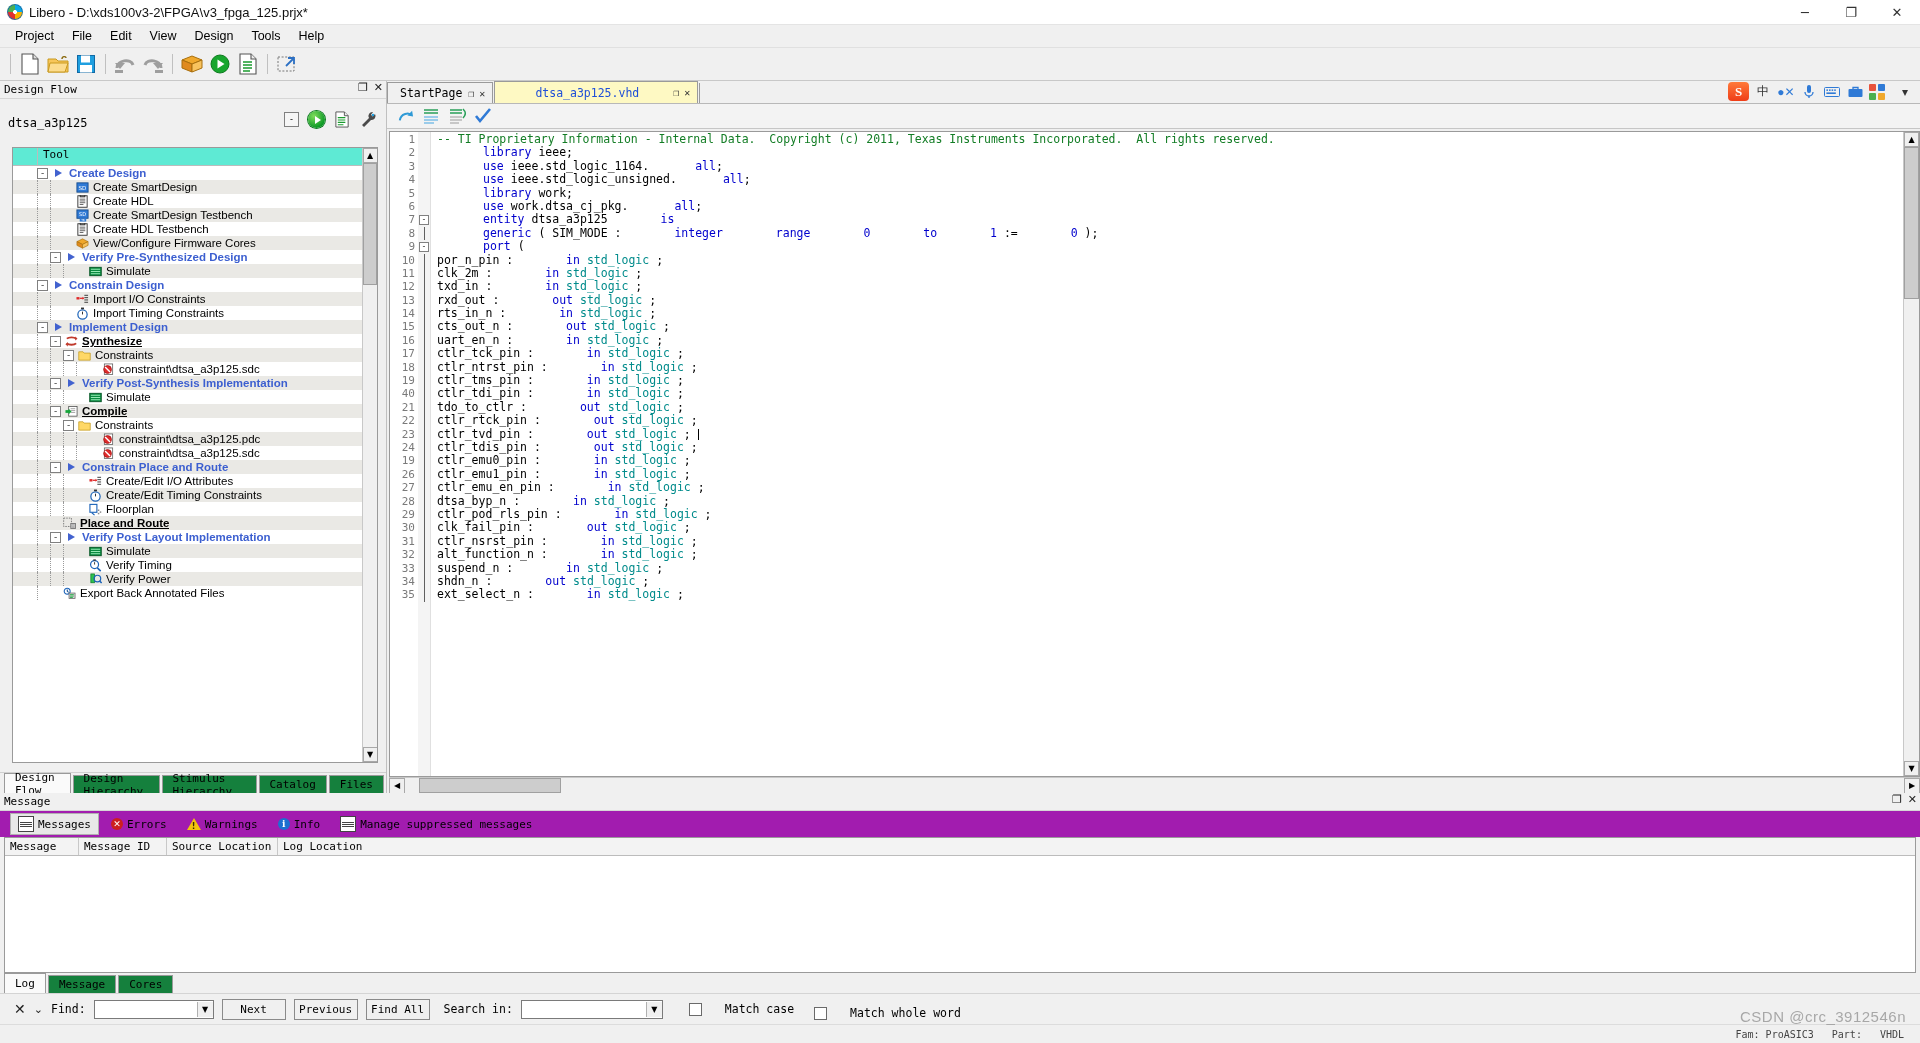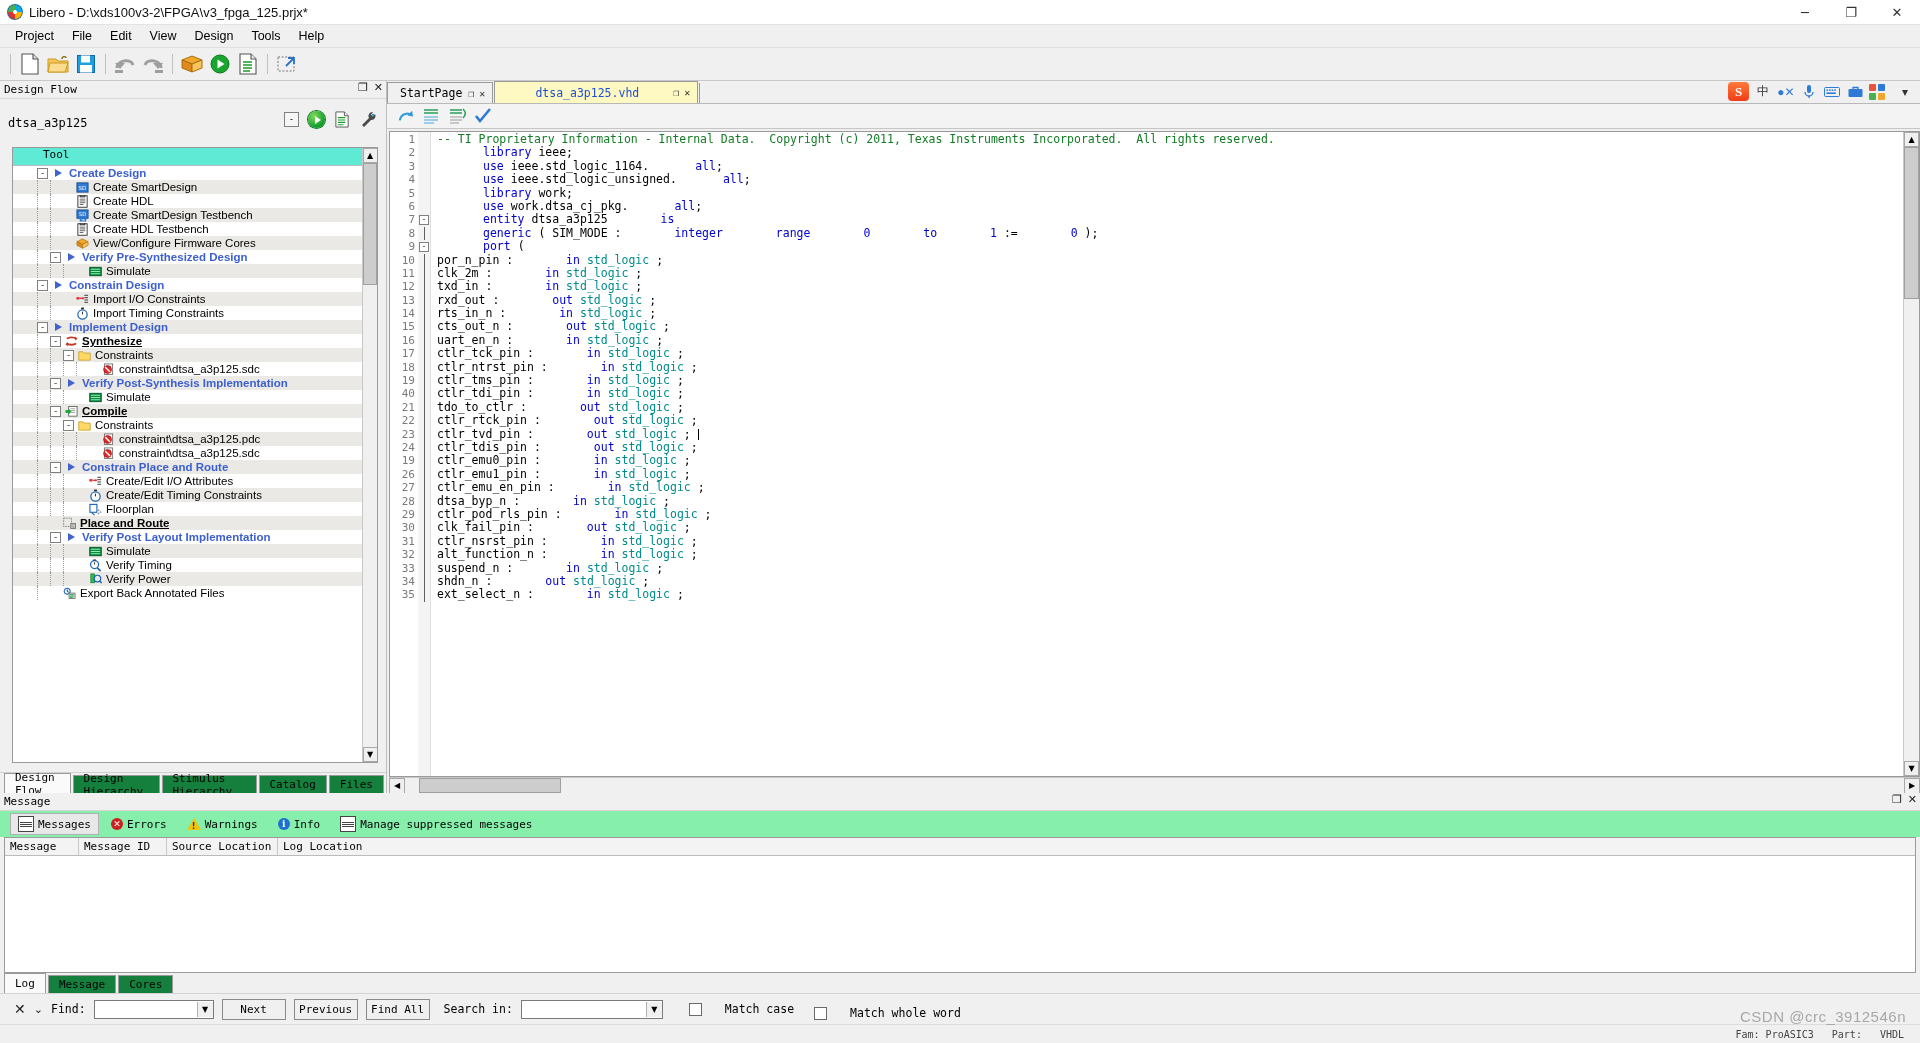--- a/index.html
+++ b/index.html
@@ -232,21 +232,21 @@
     background:#f0f0f0;border-top:1px solid #c8c8c8;margin-left:2px;
   }
   .hthumb{height:13px;width:140px;background:#cdcdcd;border:1px solid #a0a0a0;margin-left:14px;}
   .hsarrow{width:14px;height:14px;border:1px solid #a8a8a8;background:#f0f0f0;
     display:flex;align-items:center;justify-content:center;font-size:8px;font-family:"DejaVu Sans",sans-serif;}
 
   
   .msgdock{display:flex;flex-direction:column;background:#f0f0f0;}
   .msgfilter{
     height:26px;min-height:26px;display:flex;align-items:center;gap:4px;padding-left:10px;
-    background:#86efac;
+    background:#a21caf;
   }
   .fbtn{
     display:flex;align-items:center;gap:4px;padding:2px 7px;
     font-family:"DejaVu Sans Mono",monospace;font-size:11px;border:1px solid transparent;
   }
   .fbtn.sel{border:1px solid #b0b0b0;background:#e8e8e8;}
   .ic-list{width:12px;height:12px;border:1px solid #444;background:#fff;
     display:flex;flex-direction:column;justify-content:center;gap:1px;padding:1px;}
   .ic-list i{display:block;height:1px;background:#444;}
   .ic-err{width:12px;height:12px;border-radius:50%;background:#cc1f1f;color:#fff;

